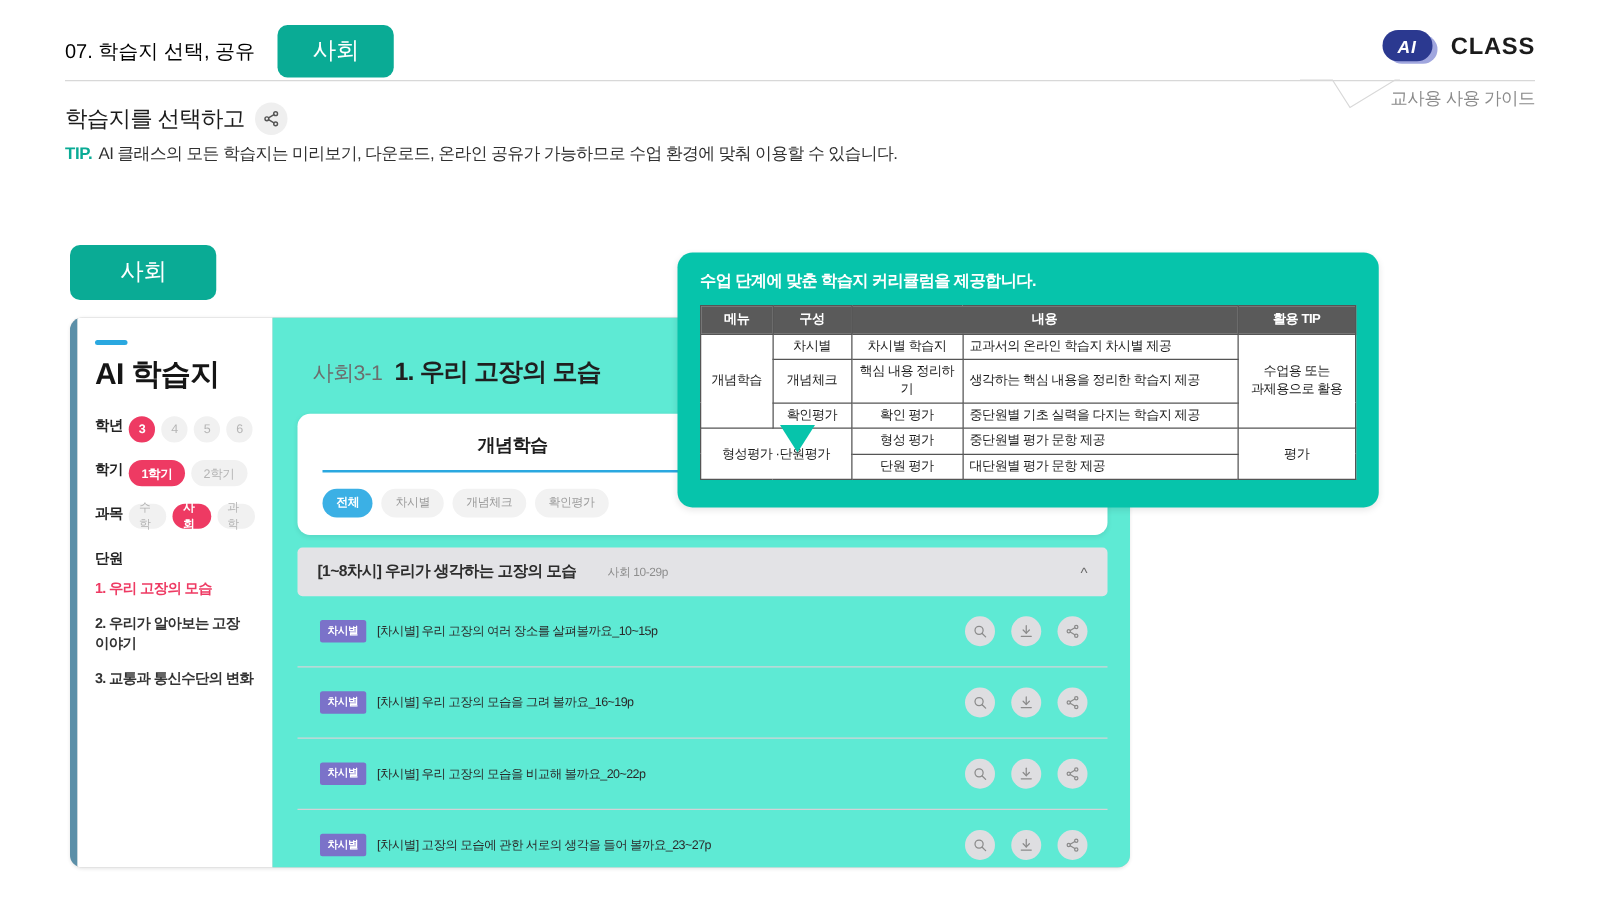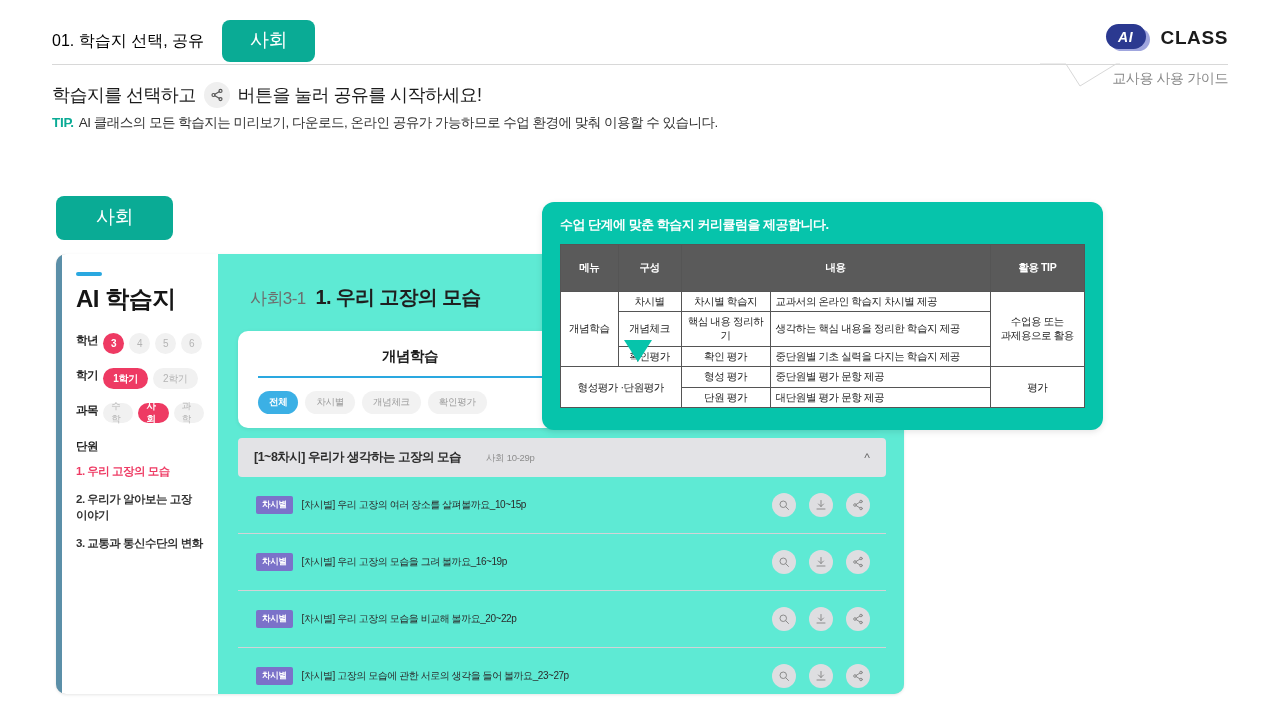--- a/index.html
+++ b/index.html
@@ -142,31 +142,31 @@
   .tail {
     position: absolute; left: 624px; top: 340px;
     width: 0; height: 0; border-left: 14px solid transparent;
     border-right: 14px solid transparent; border-top: 22px solid #06c4ab;
   }
   table.ctab { width: 100%; border-collapse: collapse; background: #fff; table-layout: fixed; }
   table.ctab th, table.ctab td {
     border: 1px solid #555; font-size: 10.5px; color: #1c1c1c;
     padding: 3px 5px; letter-spacing: -0.4px; line-height: 1.3;
   }
-  table.ctab th { background: #5a5a5a; color: #fff; font-weight: 700; text-align: center; padding: 16px 5px; }
+  table.ctab th { background: #5a5a5a; color: #fff; font-weight: 700; text-align: center; padding: 4px 5px; }
   td.c { text-align: center; }
   td.l { text-align: left; }
 </style>
 </head>
 <body>
 
 <div id="root">
 
   <div class="hdr-title-row">
-    <div>01. 학습지 선택, 공유</div>
+    <div>07. 학습지 선택, 공유</div>
     <div class="subject-chip-hdr">사회</div>
   </div>
   <div class="hdr-rule"></div>
 
   <div class="brand">
     <div class="brand-badge">
       <div class="blob"></div>
       <div class="pill">AI</div>
     </div>
     <div class="brand-text">CLASS</div>
@@ -183,21 +183,20 @@
     <span class="sub-text">학습지를 선택하고</span>
     <span class="share-bubble">
       <svg width="14" height="14" viewBox="0 0 24 24" fill="none" stroke="#555" stroke-width="2" stroke-linecap="round">
         <circle cx="18" cy="5" r="2.6"></circle>
           <circle cx="6" cy="12" r="2.6"></circle>
           <circle cx="18" cy="19" r="2.6"></circle>
         <line x1="8.3" y1="10.8" x2="15.7" y2="6.3"></line>
           <line x1="8.3" y1="13.2" x2="15.7" y2="17.7"></line>
       </svg>
     </span>
-    <span class="sub-text">버튼을 눌러 공유를 시작하세요!</span>
   </div>
   <div class="tip-line">
     <span class="tip-key">TIP.</span>
     <span class="tip-body">AI 클래스의 모든 학습지는 미리보기, 다운로드, 온라인 공유가 가능하므로 수업 환경에 맞춰 이용할 수 있습니다.</span>
   </div>
 
   <div class="subject-tab">사회</div>
 
   <div class="mock">
     <div class="mock-side-rail"></div>

